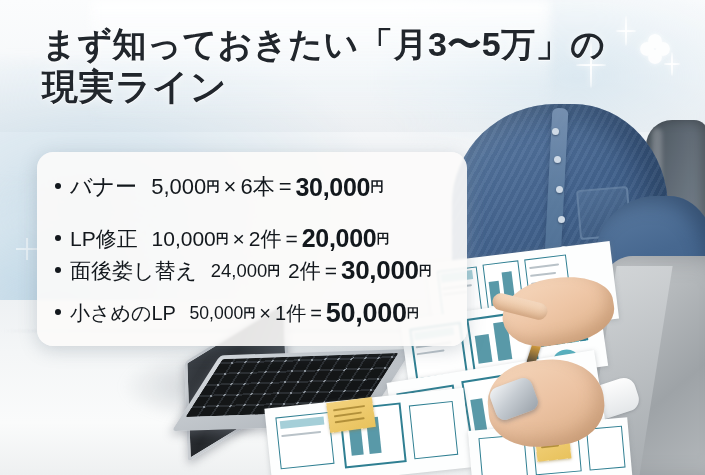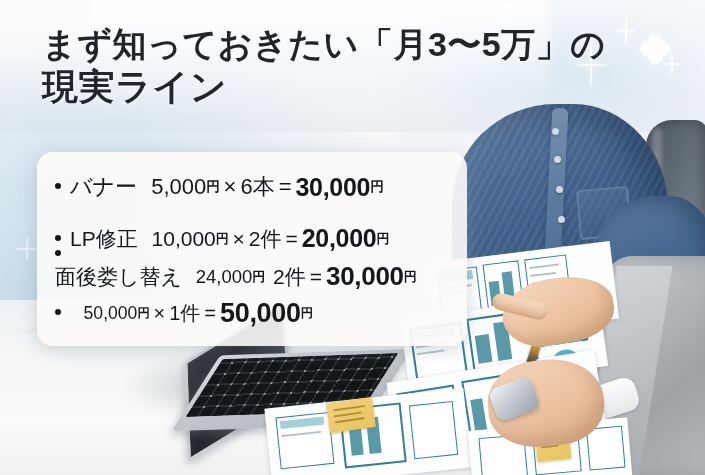--- a/index.html
+++ b/index.html
@@ -266,21 +266,21 @@
     width:6px;height:6px;border-radius:50%;background:#13181d;
     margin-right:9px;flex:none;position:relative;top:-5px;
   }
   .li .body{display:flex;align-items:center;}
   .li .lbl{font-weight:500;}
   .li .yen{font-size:.62em;font-weight:600;letter-spacing:-.3px;}
   .li .ops{margin:0 4px;}
   .li .res{font-weight:700;letter-spacing:-.3px;}
   .li.r1{top:20px;font-size:22px;}
   .li.r2{top:72px;font-size:21px;}
-  .li.r3{top:103px;font-size:21px;flex-direction:column;}
+  .li.r3{top:103px;font-size:21px;}
   .li.r4{top:146px;font-size:20px;}
   .li.r1 .res{font-size:25px;}
   .li.r2 .res{font-size:25px;}
   .li.r3 .res{font-size:26px;}
   .li.r4 .res{font-size:27px;}
   .li.r3 .amt,.li.r4 .amt{font-size:.88em;}
 </style>
 </head>
 <body>
 
@@ -452,20 +452,21 @@
           <span class="qty">2件</span>
           <span class="ops">=</span>
           <span class="res">30,000</span>
           <span class="yen">円</span>
         </span>
       </li>
 
       <li class="li r4">
         <span class="dot"></span>
         <span class="body">
+          <span class="lbl">小さめのLP</span>
           <span class="ops">&nbsp;</span>
           <span class="amt">50,000</span>
           <span class="yen">円</span>
           <span class="ops">×</span>
           <span class="qty">1件</span>
           <span class="ops">=</span>
           <span class="res">50,000</span>
           <span class="yen">円</span>
         </span>
       </li>

